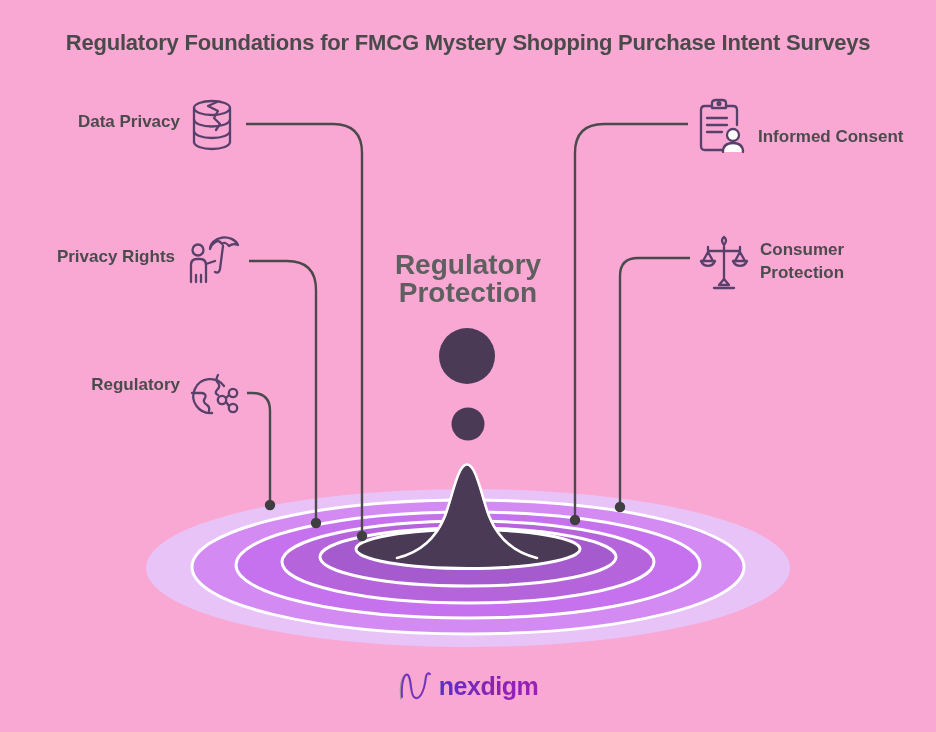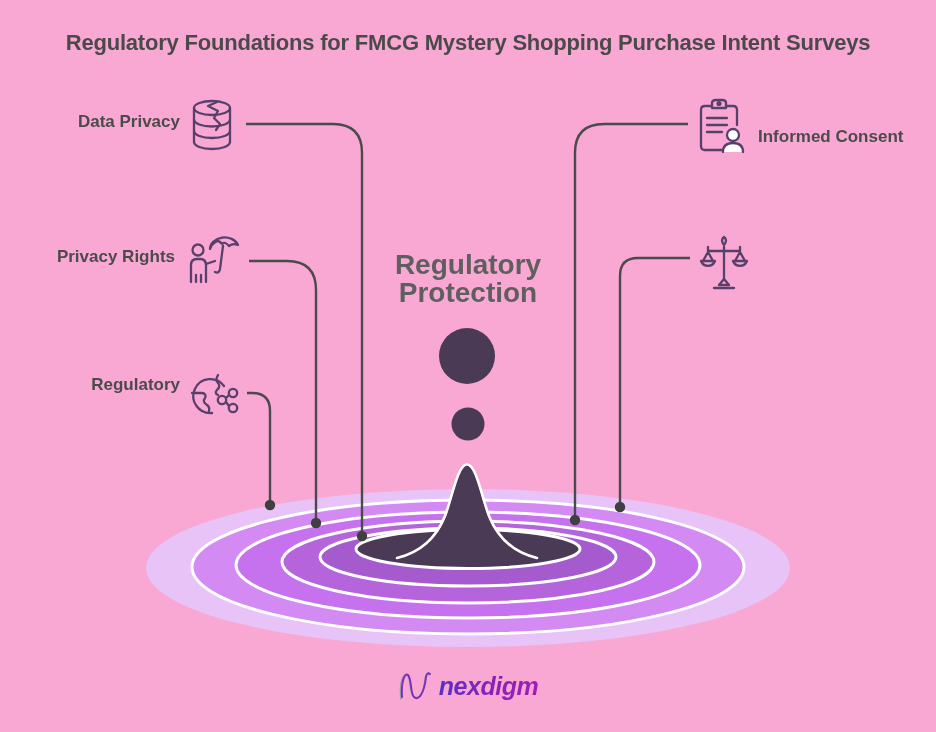--- a/index.html
+++ b/index.html
@@ -21,21 +21,21 @@
     position:absolute;left:377px;top:251px;width:182px;text-align:center;
     font-size:28px;color:#5f5f5f;line-height:28px;font-weight:700;
   }
   .logo{
     position:absolute;left:0;top:666px;width:936px;height:40px;
     display:flex;align-items:center;justify-content:center;gap:7px;
   }
   .logo-word{
     font-size:25px;font-weight:bold;letter-spacing:-0.5px;
     background:linear-gradient(90deg,#5630c8 0%,#8b22b4 55%,#9c1fb8 100%);
-    -webkit-background-clip:text;background-clip:text;color:transparent;font-style:italic;
+    -webkit-background-clip:text;background-clip:text;color:transparent;
   }
 </style>
 </head>
 <body>
 
 <div class="canvas">
 
   <div class="title">Regulatory Foundations for FMCG Mystery Shopping Purchase Intent Surveys</div>
 
   <svg class="main-svg" width="936" height="732" viewBox="0 0 936 732">
@@ -80,20 +80,24 @@
     <div>Protection</div>
   </div>
 
   <div class="label right-align" style="left:40px;top:110px;width:140px;">Data Privacy</div>
   <div class="label right-align" style="left:20px;top:245px;width:155px;">Privacy Rights</div>
   <div class="label right-align" style="left:40px;top:373px;width:140px;">
     <div>Regulatory</div>
   </div>
 
   <div class="label" style="left:758px;top:125px;width:160px;">Informed Consent</div>
+  <div class="label" style="left:760px;top:238px;width:140px;">
+    <div>Consumer</div>
+    <div>Protection</div>
+  </div>
 
   <svg class="icon" style="left:187px;top:97px;" width="50" height="55" viewBox="0 0 50 55" fill="none" stroke="#57406a" stroke-width="2.3" stroke-linecap="round" stroke-linejoin="round">
     <ellipse cx="25" cy="11" rx="18" ry="7"></ellipse>
     <path d="M7 11 V45"></path>
       <path d="M43 11 V45"></path>
     <path d="M7 45 A18 7 0 0 0 43 45"></path>
     <path d="M7 22.5 A18 7 0 0 0 43 22.5"></path>
     <path d="M7 34 A18 7 0 0 0 43 34"></path>
     <path d="M30 5 L21 9 L31 14 L27 21 L33 27 L29 33"></path>
   </svg>

